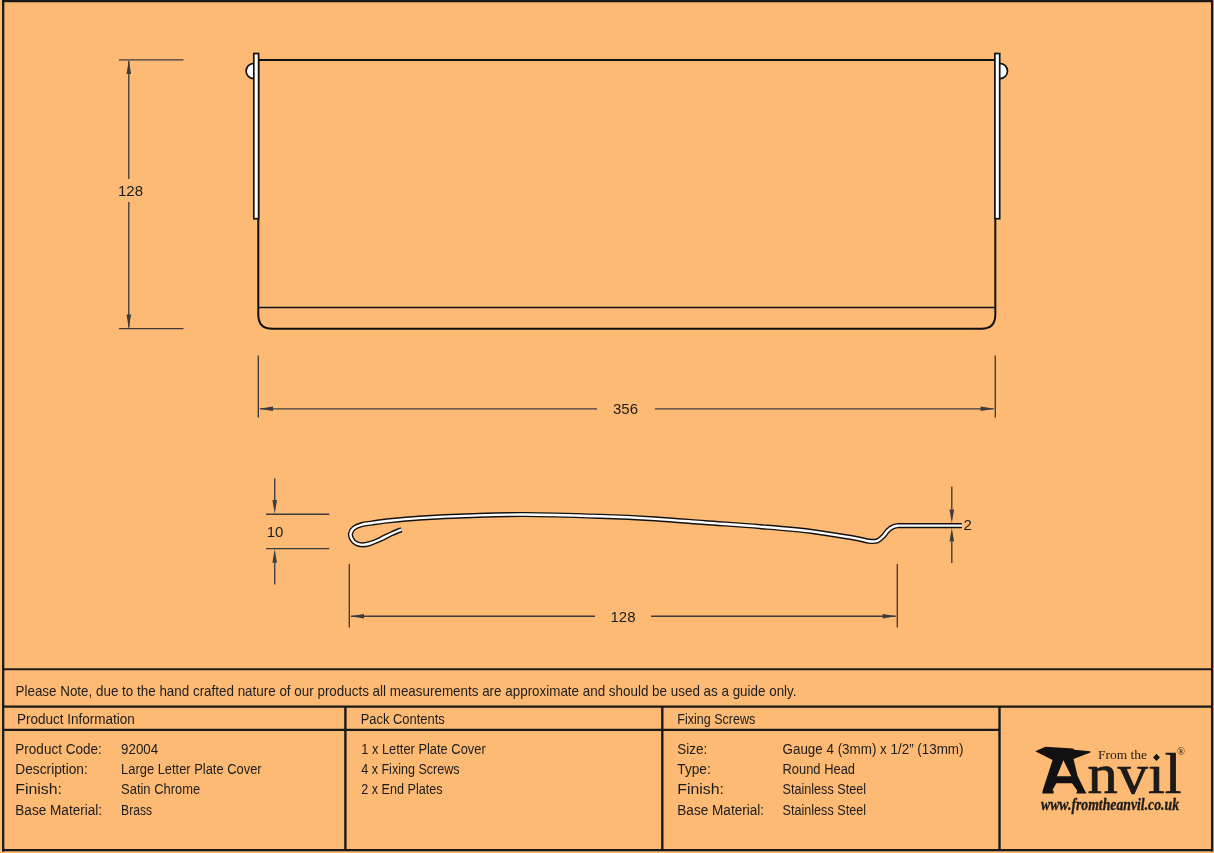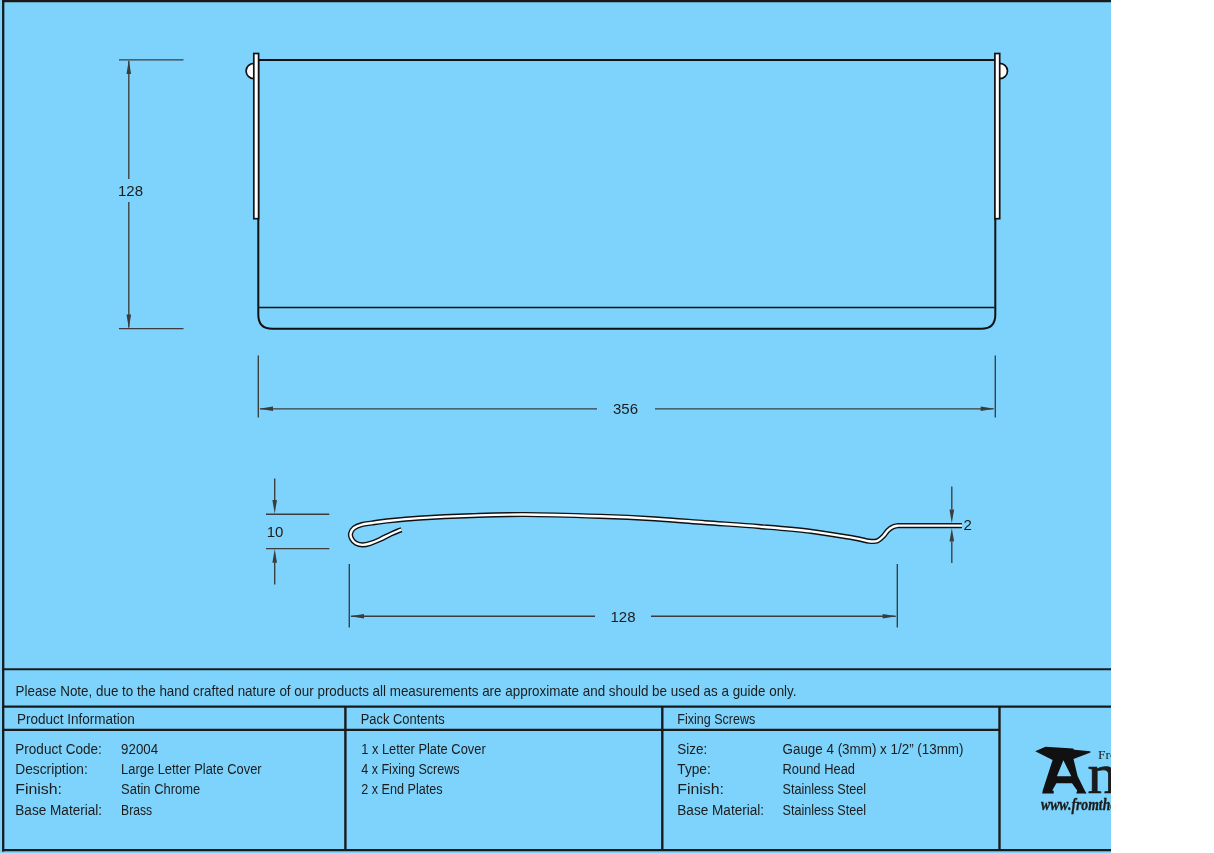--- a/index.html
+++ b/index.html
@@ -1,16 +1,16 @@
 <!DOCTYPE html>
 <html><head>
 <meta charset="utf-8">
 <style>
   html,body{margin:0;padding:0;background:#ffffff;}
-  #page{position:relative;width:1111px;height:853px;background:#7dd3fc;overflow:hidden;
+  #page{position:relative;width:1214px;height:853px;background:#fdba74;overflow:hidden;
         font-family:"Liberation Sans", sans-serif;}
   svg{position:absolute;left:0;top:0;}
   text{fill:#1c1c1c;font-family:"Liberation Sans", sans-serif;}
 </style>
 </head>
 <body>
 <div id="page">
 <svg width="1214" height="853" viewBox="0 0 1214 853">
 
 <g stroke="#1a1a1a" stroke-width="2.3" fill="none">

